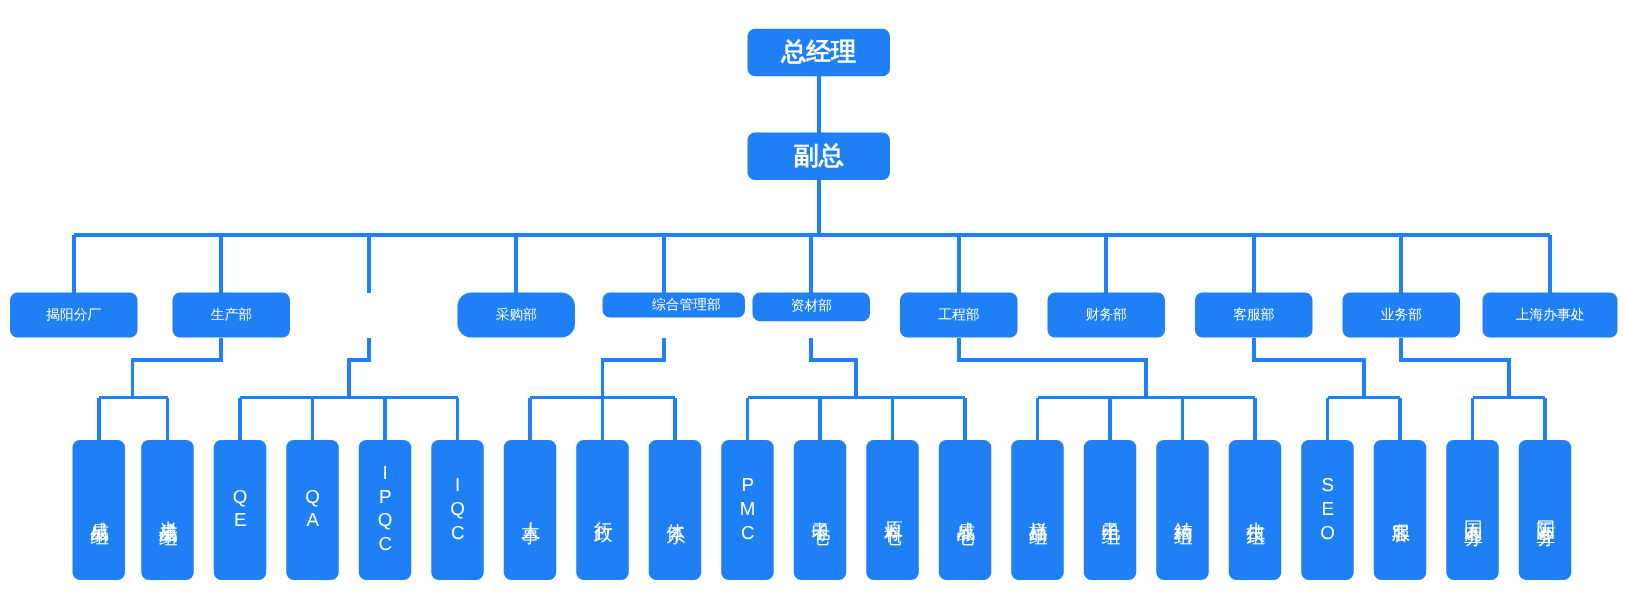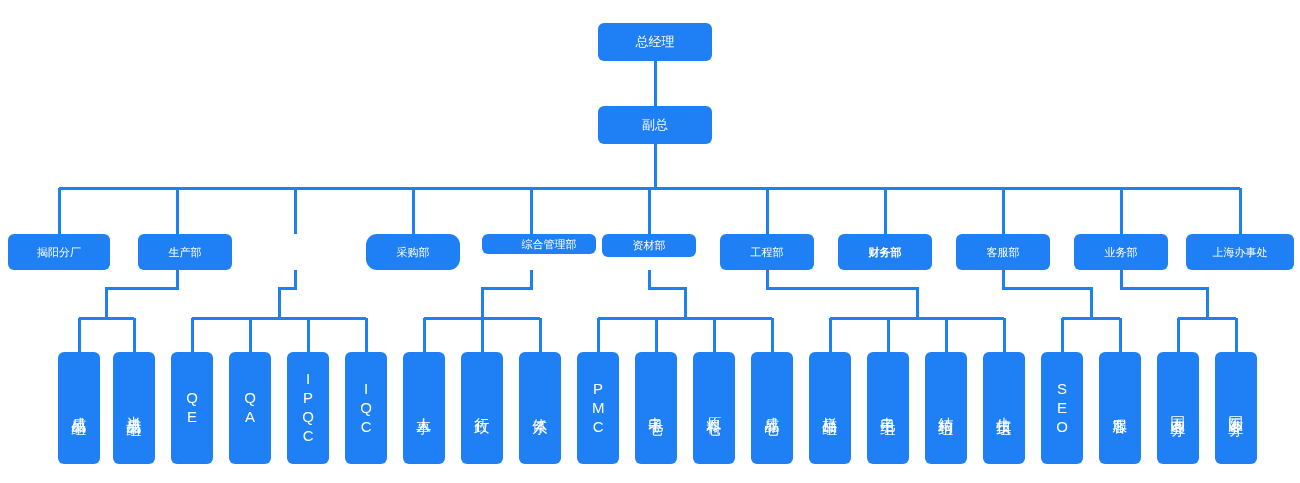--- a/index.html
+++ b/index.html
@@ -33,21 +33,22 @@
     border-radius: 6px;
     color: #ffffff;
     display: flex;
     align-items: center;
     justify-content: center;
     text-align: center;
     line-height: 1.15;
     z-index: 2;
   }
   .node-top {
-    font-size: 13px;
+    font-size: 20px;
+    font-weight: bold;
   }
   .node-dept {
     font-size: 11px;
   }
   .node-leaf {
     font-size: 15px;
     writing-mode: vertical-rl;
     text-orientation: upright;
     letter-spacing: 2px;
     padding: 6px 0;
@@ -153,21 +154,21 @@
   </div>
   <div class="node node-dept" style="left:482px; top:234px; width:114px; height:20px;padding-left:20px;">
     <span class="label">综合管理部</span>
   </div>
   <div class="node node-dept" style="left:602px; top:234px; width:94px; height:23px;">
     <span class="label">资材部</span>
   </div>
   <div class="node node-dept" style="left:720px; top:234px; width:94px; height:36px;">
     <span class="label">工程部</span>
   </div>
-  <div class="node node-dept" style="left:838px; top:234px; width:94px; height:36px;font-weight:bold;">
+  <div class="node node-dept" style="left:838px; top:234px; width:94px; height:36px;">
     <span class="label">财务部</span>
   </div>
   <div class="node node-dept" style="left:956px; top:234px; width:94px; height:36px;">
     <span class="label">客服部</span>
   </div>
   <div class="node node-dept" style="left:1074px; top:234px; width:94px; height:36px;">
     <span class="label">业务部</span>
   </div>
   <div class="node node-dept" style="left:1186px; top:234px; width:108px; height:36px;">
     <span class="label">上海办事处</span>

